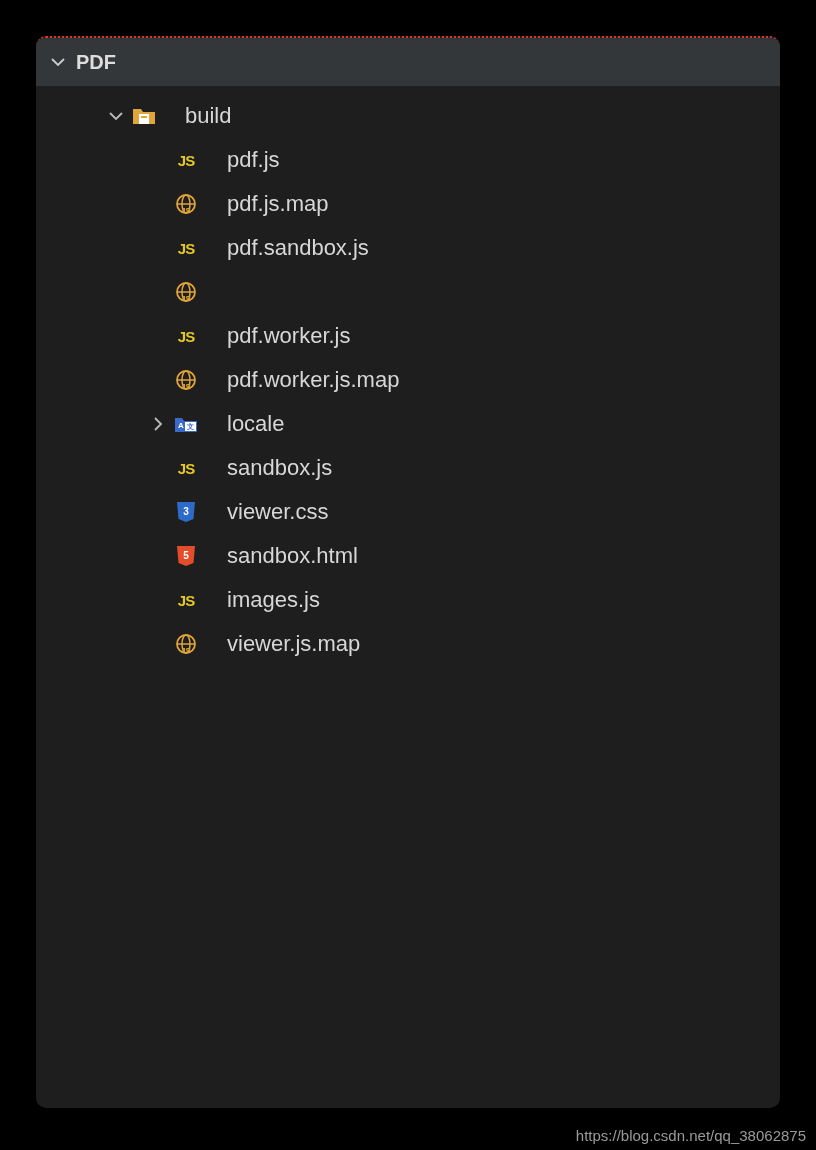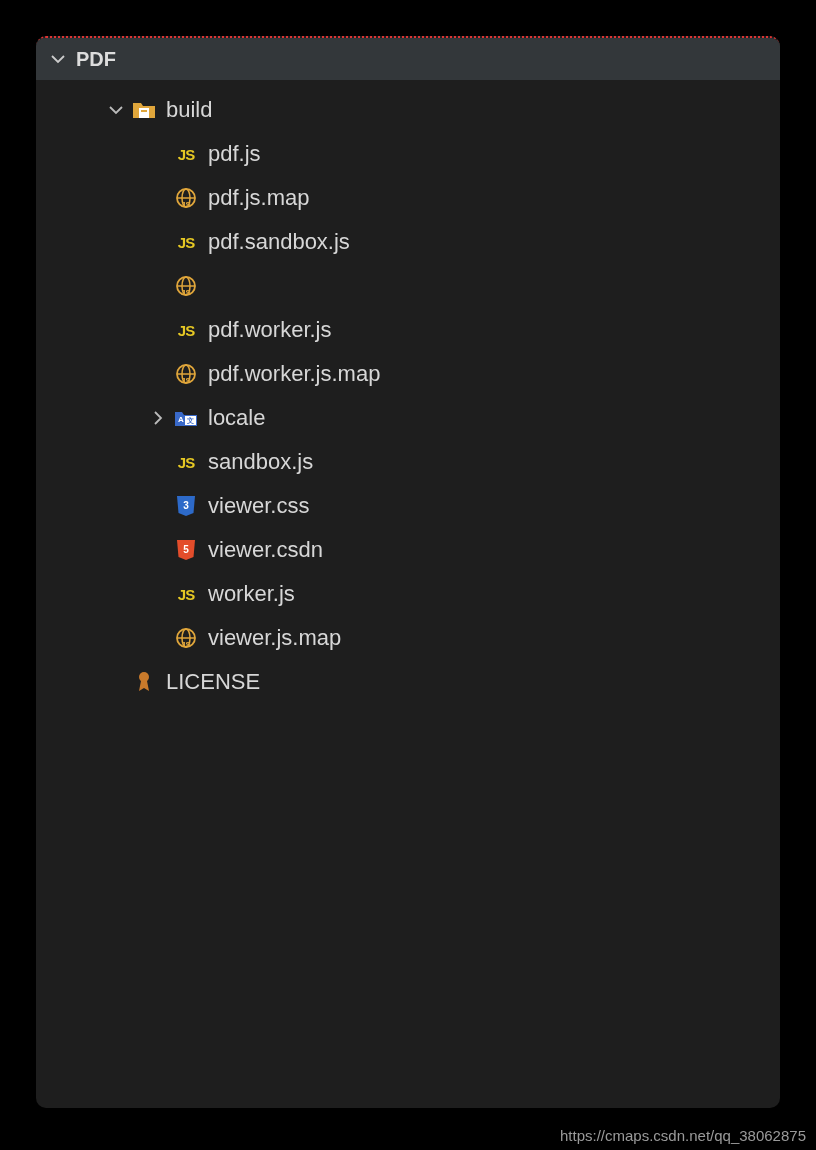--- a/index.html
+++ b/index.html
@@ -17,21 +17,21 @@
     top: 36px;
     width: 744px;
     height: 1072px;
     background: #1e1e1e;
     border-radius: 10px;
     border-top: 2px dotted #d33;
     overflow: hidden;
   }
   .header {
     background: #33373a;
-    height: 42px;
+    height: 48px;
     display: flex;
     align-items: center;
     padding-left: 12px;
     color: #ddd;
     font-weight: 700;
     font-size: 20px;
   }
   .header .chev {
     margin-right: 8px;
     display: inline-flex;
@@ -58,29 +58,29 @@
     justify-content: center;
   }
   .chev svg { display: block; }
   .nochev { width: 20px; display: inline-block; }
   .icon {
     width: 28px;
     height: 28px;
     display: inline-flex;
     align-items: center;
     justify-content: center;
-    margin: 0 8px 0 4px;
+    margin: 0 14px 0 4px;
     font-weight: 700;
     font-size: 15px;
   }
   .icon-js { color: #e6c824; font-family: ui-sans-serif, sans-serif; letter-spacing: -1px; }
   .icon-map svg { display:block; }
   .icon-folder svg, .icon-folder-img svg, .icon-folder-loc svg, .icon-folder-build svg { display:block; }
   .icon-pdf svg, .icon-css svg, .icon-html svg, .icon-license svg { display:block; }
-  .label { color: #d7d7d7; }
+  .label { color: #d7d7d7; margin-left: 13px; }
   .watermark {
     position: absolute;
     right: 10px;
     bottom: 6px;
     color: #9a9a9a;
     font-size: 15px;
     font-family: sans-serif;
   }
 </style>
 </head>
@@ -210,50 +210,39 @@
     </div>
     <div class="row">
       <span class="indent i2"></span>
         <span class="nochev"></span>
       <span class="icon icon-html">
         <svg width="22" height="24" viewBox="0 0 22 24">
             <path d="M2 2 h18 l-1.5 17 l-7.5 3 l-7.5 -3 z" fill="#e34d2b"></path>
             <text x="11" y="15" font-size="10" fill="#fff" text-anchor="middle" font-weight="700">5</text>
           </svg>
       </span>
-      <span class="label">viewer.csdn</span>
-    </div>
-    <div class="row">
-      <span class="indent i2"></span>
-        <span class="nochev"></span>
-      <span class="icon icon-js">JS</span>
-      <span class="label">worker.js</span>
+      <span class="label">sandbox.html</span>
+    </div>
+    <div class="row">
+      <span class="indent i2"></span>
+        <span class="nochev"></span>
+      <span class="icon icon-js">JS</span>
+      <span class="label">images.js</span>
     </div>
     <div class="row">
       <span class="indent i2"></span>
         <span class="nochev"></span>
       <span class="icon icon-map">
         <svg width="22" height="22" viewBox="0 0 22 22">
             <circle cx="11" cy="11" r="9" fill="none" stroke="#e0a63b" stroke-width="1.8"></circle>
             <ellipse cx="11" cy="11" rx="4" ry="9" fill="none" stroke="#e0a63b" stroke-width="1.5"></ellipse>
             <line x1="2" y1="11" x2="20" y2="11" stroke="#e0a63b" stroke-width="1.5"></line>
             <text x="11" y="20" font-size="8" fill="#e0a63b" text-anchor="middle" font-weight="700">JS</text>
           </svg>
       </span>
       <span class="label">viewer.js.map</span>
     </div>
 
-    <div class="row">
-      <span class="indent i1"></span>
-        <span class="nochev"></span>
-      <span class="icon icon-license">
-        <svg width="18" height="24" viewBox="0 0 18 24">
-            <circle cx="9" cy="7" r="5" fill="#c97a2b"></circle>
-            <path d="M6 11 l-2 10 l5 -3 l5 3 l-2 -10 z" fill="#c97a2b"></path>
-          </svg>
-      </span>
-      <span class="label">LICENSE</span>
-    </div>
 
   </div>
 </div>
 
-<div class="watermark">https://cmaps.csdn.net/qq_38062875</div>
+<div class="watermark">https://blog.csdn.net/qq_38062875</div>
 
 </body></html>

